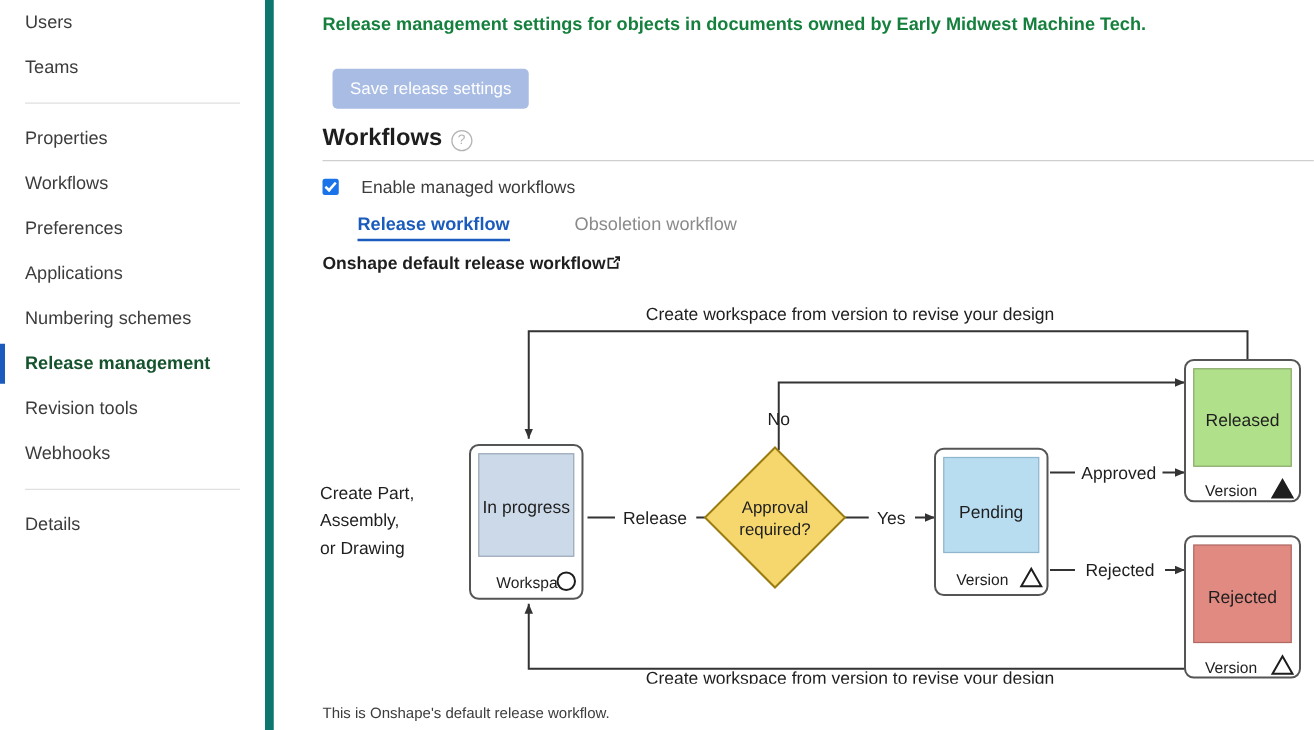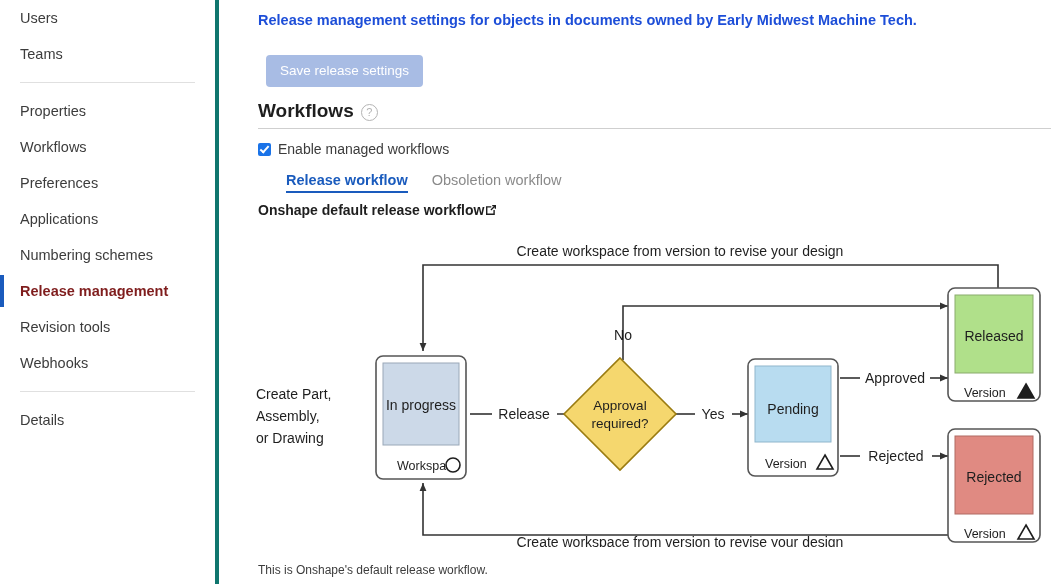--- a/index.html
+++ b/index.html
@@ -24,21 +24,21 @@
   }
 
   
   #sidebar {
     position: absolute;
     left: 0;
     top: 0;
     width: 219px;
     height: 584px;
     background: #ffffff;
-    border-right: 4px solid #0f766e;
+    border-right: 7px solid #0f766e;
     box-sizing: border-box;
   }
   .nav-group {
     padding: 0;
   }
   .nav-divider {
     height: 1px;
     background: #e0e0e0;
     margin: 10px 20px 10px 20px;
   }
@@ -46,21 +46,21 @@
     position: relative;
     height: 36px;
     line-height: 36px;
     padding-left: 20px;
     font-size: 14.5px;
     color: #3c3c3c;
     white-space: nowrap;
     cursor: pointer;
   }
   .nav-item.active {
-    color: #7f1d1d;
+    color: #14532d;
     font-weight: bold;
   }
   .nav-item.active .active-bar {
     position: absolute;
     left: 0;
     top: 2px;
     bottom: 2px;
     width: 4px;
     background: #1a5bbd;
   }
@@ -75,21 +75,21 @@
     background: #ffffff;
     box-sizing: border-box;
   }
 
   .page-desc {
     position: absolute;
     left: 38px;
     top: 12px;
     font-size: 14.5px;
     font-weight: bold;
-    color: #1d4ed8;
+    color: #15803d;
     white-space: nowrap;
   }
 
   .save-btn {
     position: absolute;
     left: 38px;
     top: 55px;
     height: 32px;
     padding: 0 14px;
     background: #a8bce4;
@@ -135,21 +135,21 @@
     top: 1px;
     cursor: pointer;
   }
 
   .enable-row {
     position: absolute;
     left: 38px;
     top: 141px;
     display: flex;
     align-items: center;
-    gap: 7px;
+    gap: 18px;
   }
   .chk {
     width: 13px;
     height: 13px;
     background: #1a73e8;
     border-radius: 2px;
     position: relative;
     cursor: pointer;
     flex: none;
   }
@@ -168,21 +168,21 @@
     font-size: 14px;
     color: #3c3c3c;
     white-space: nowrap;
   }
 
   .tabs {
     position: absolute;
     left: 66px;
     top: 172px;
     display: flex;
-    gap: 24px;
+    gap: 52px;
     align-items: baseline;
   }
   .tab {
     font-size: 14.5px;
     color: #8a8a8a;
     cursor: pointer;
     padding-bottom: 3px;
     white-space: nowrap;
   }
   .tab.active {

